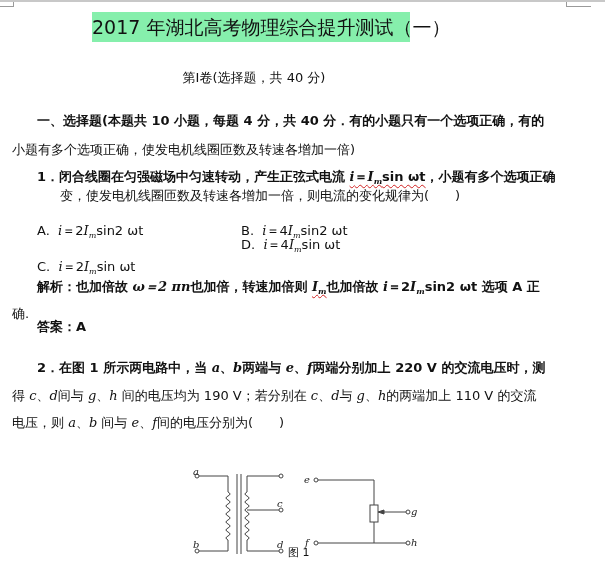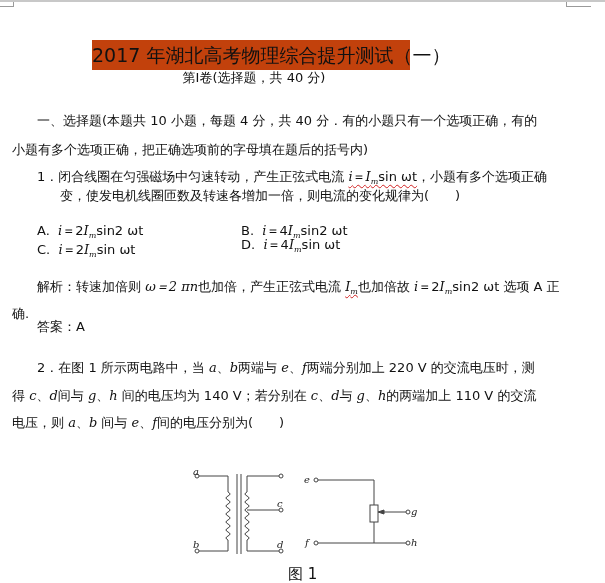--- a/index.html
+++ b/index.html
@@ -9,79 +9,79 @@
     font-family: "DejaVu Sans", "Liberation Sans", sans-serif;
     color: #111111;
   }
   .top-rule { position: absolute; left: 0; top: 0; width: 605px; height: 2px; background: #c8c8c8; }
   .crop { position: absolute; border-color: #9a9a9a; border-style: solid; width: 0; height: 0; }
   .crop-l { left: 0; top: 2px; width: 13px; height: 4px; border-width: 0 1px 1px 0; }
   .crop-r { left: 566px; top: 2px; width: 24px; height: 4px; border-width: 0 0 1px 1px; }
 
   .title {
     position: absolute; left: 92px; top: 12px; width: 318px; height: 30px;
-    background: #c2410c; font-size: 19px; line-height: 30px; white-space: nowrap;
-    text-align: left; padding-left: 0; margin-top: 28px;
+    background: #86efac; font-size: 19px; line-height: 30px; white-space: nowrap;
+    text-align: left; padding-left: 0;
   }
   .subtitle { position: absolute; left: 0; width: 508px; top: 68px; text-align: center; font-size: 13px; line-height: 20px; }
 
   .line { position: absolute; left: 12px; font-size: 13px; line-height: 20px; white-space: nowrap; }
-  .indent { padding-left: 25px; }
+  .indent { padding-left: 25px; font-weight: bold; }
   .it { font-style: italic; font-family: "DejaVu Serif", "Liberation Serif", serif; }
   .sub { font-size: 8px; vertical-align: -3px; }
   .wavy { text-decoration: underline wavy #d02020; text-decoration-thickness: 1px; text-underline-offset: 3px; }
 
   .opt { position: absolute; font-size: 13px; line-height: 20px; white-space: nowrap; }
 
   .figure { position: absolute; left: 180px; top: 462px; width: 250px; height: 121px; }
-  .fig-caption { position: absolute; left: 288px; top: 566px; font-size: 15px; line-height: 16px; }
+  .fig-caption { position: absolute; left: 288px; top: 545px; font-size: 11px; line-height: 16px; }
 </style>
 </head>
 <body>
 
 <div class="top-rule"></div>
 <div class="crop crop-l"></div>
 <div class="crop crop-r"></div>
 
 <div class="title">2017 年湖北高考物理综合提升测试（一）</div>
 <div class="subtitle">第Ⅰ卷(选择题，共 40 分)</div>
 
 <div class="line indent" style="top:111px;">一、选择题(本题共 10 小题，每题 4 分，共 40 分．有的小题只有一个选项正确，有的</div>
-<div class="line" style="top:140px;">小题有多个选项正确，把正确选项前的字母填在题后的括号内)</div>
+<div class="line" style="top:140px;">小题有多个选项正确，使发电机线圈匝数及转速各增加一倍)</div>
 
 <div class="line indent" style="top:167px;">
   <span>1．闭合线圈在匀强磁场中匀速转动，产生正弦式电流 </span><span class="wavy"><span class="it">i</span><span>＝</span><span class="it">I</span><span class="sub it">m</span><span>sin ωt</span></span><span>，小题有多个选项正确</span>
 </div>
 <div class="line" style="top:186px;margin-left:48px;">变，使发电机线圈匝数及转速各增加一倍，则电流的变化规律为(　　)</div>
 
 <div class="opt" style="left:37px; top:221px;">
   <span>A.</span>&nbsp;&nbsp;<span class="it">i</span><span>＝2</span><span class="it">I</span><span class="sub it">m</span><span>sin2 ωt</span>
 </div>
 <div class="opt" style="left:241px; top:221px;">
   <span>B.</span>&nbsp;&nbsp;<span class="it">i</span><span>＝4</span><span class="it">I</span><span class="sub it">m</span><span>sin2 ωt</span>
 </div>
-<div class="opt" style="left:37px; top:240px;">
+<div class="opt" style="left:37px; top:257px;">
   <span>C.</span>&nbsp;&nbsp;<span class="it">i</span><span>＝2</span><span class="it">I</span><span class="sub it">m</span><span>sin ωt</span>
 </div>
 <div class="opt" style="left:241px; top:235px;">
   <span>D.</span>&nbsp;&nbsp;<span class="it">i</span><span>＝4</span><span class="it">I</span><span class="sub it">m</span><span>sin ωt</span>
 </div>
 
 <div class="line indent" style="top:277px;">
-  <span>解析：转速加倍则 </span><span class="it">ω＝2 πn</span><span>也加倍，产生正弦式电流 </span><span class="wavy"><span class="it">I</span><span class="sub it">m</span></span><span>也加倍故 </span><span class="it">i</span><span>＝2</span><span class="it">I</span><span class="sub it">m</span><span>sin2 ωt</span><span> 选项 A 正</span>
+  <span>解析：也加倍故 </span><span class="it">ω＝2 πn</span><span>也加倍，转速加倍则 </span><span class="wavy"><span class="it">I</span><span class="sub it">m</span></span><span>也加倍故 </span><span class="it">i</span><span>＝2</span><span class="it">I</span><span class="sub it">m</span><span>sin2 ωt</span><span> 选项 A 正</span>
 </div>
 <div class="line" style="top:304px;">确.</div>
 
 <div class="line indent" style="top:317px;">答案：A</div>
 
 <div class="line indent" style="top:358px;">
   <span>2．在图 1 所示两电路中，当 </span><span class="it">a</span><span>、</span><span class="it">b</span><span>两端与 </span><span class="it">e</span><span>、</span><span class="it">f</span><span>两端分别加上 220 V 的交流电压时，测</span>
 </div>
 <div class="line" style="top:386px;">
-  <span>得 </span><span class="it">c</span><span>、</span><span class="it">d</span><span>间与 </span><span class="it">g</span><span>、</span><span class="it">h</span><span> 间的电压均为 140 V；若分别在 </span><span class="it">c</span><span>、</span><span class="it">d</span><span>与 </span><span class="it">g</span><span>、</span><span class="it">h</span><span>的两端加上 110 V 的交流</span>
+  <span>得 </span><span class="it">c</span><span>、</span><span class="it">d</span><span>间与 </span><span class="it">g</span><span>、</span><span class="it">h</span><span> 间的电压均为 190 V；若分别在 </span><span class="it">c</span><span>、</span><span class="it">d</span><span>与 </span><span class="it">g</span><span>、</span><span class="it">h</span><span>的两端加上 110 V 的交流</span>
 </div>
 <div class="line" style="top:413px;">
   <span>电压，则 </span><span class="it">a</span><span>、</span><span class="it">b</span><span> 间与 </span><span class="it">e</span><span>、</span><span class="it">f</span><span>间的电压分别为(　　)</span>
 </div>
 
 <div class="figure">
   <svg width="250" height="100" viewBox="0 0 250 100" fill="none" stroke="#444" stroke-width="1" font-family="DejaVu Serif, serif" font-style="italic" font-size="10">
 
     <g>
       <circle cx="17" cy="14" r="2" fill="#fff"></circle>

